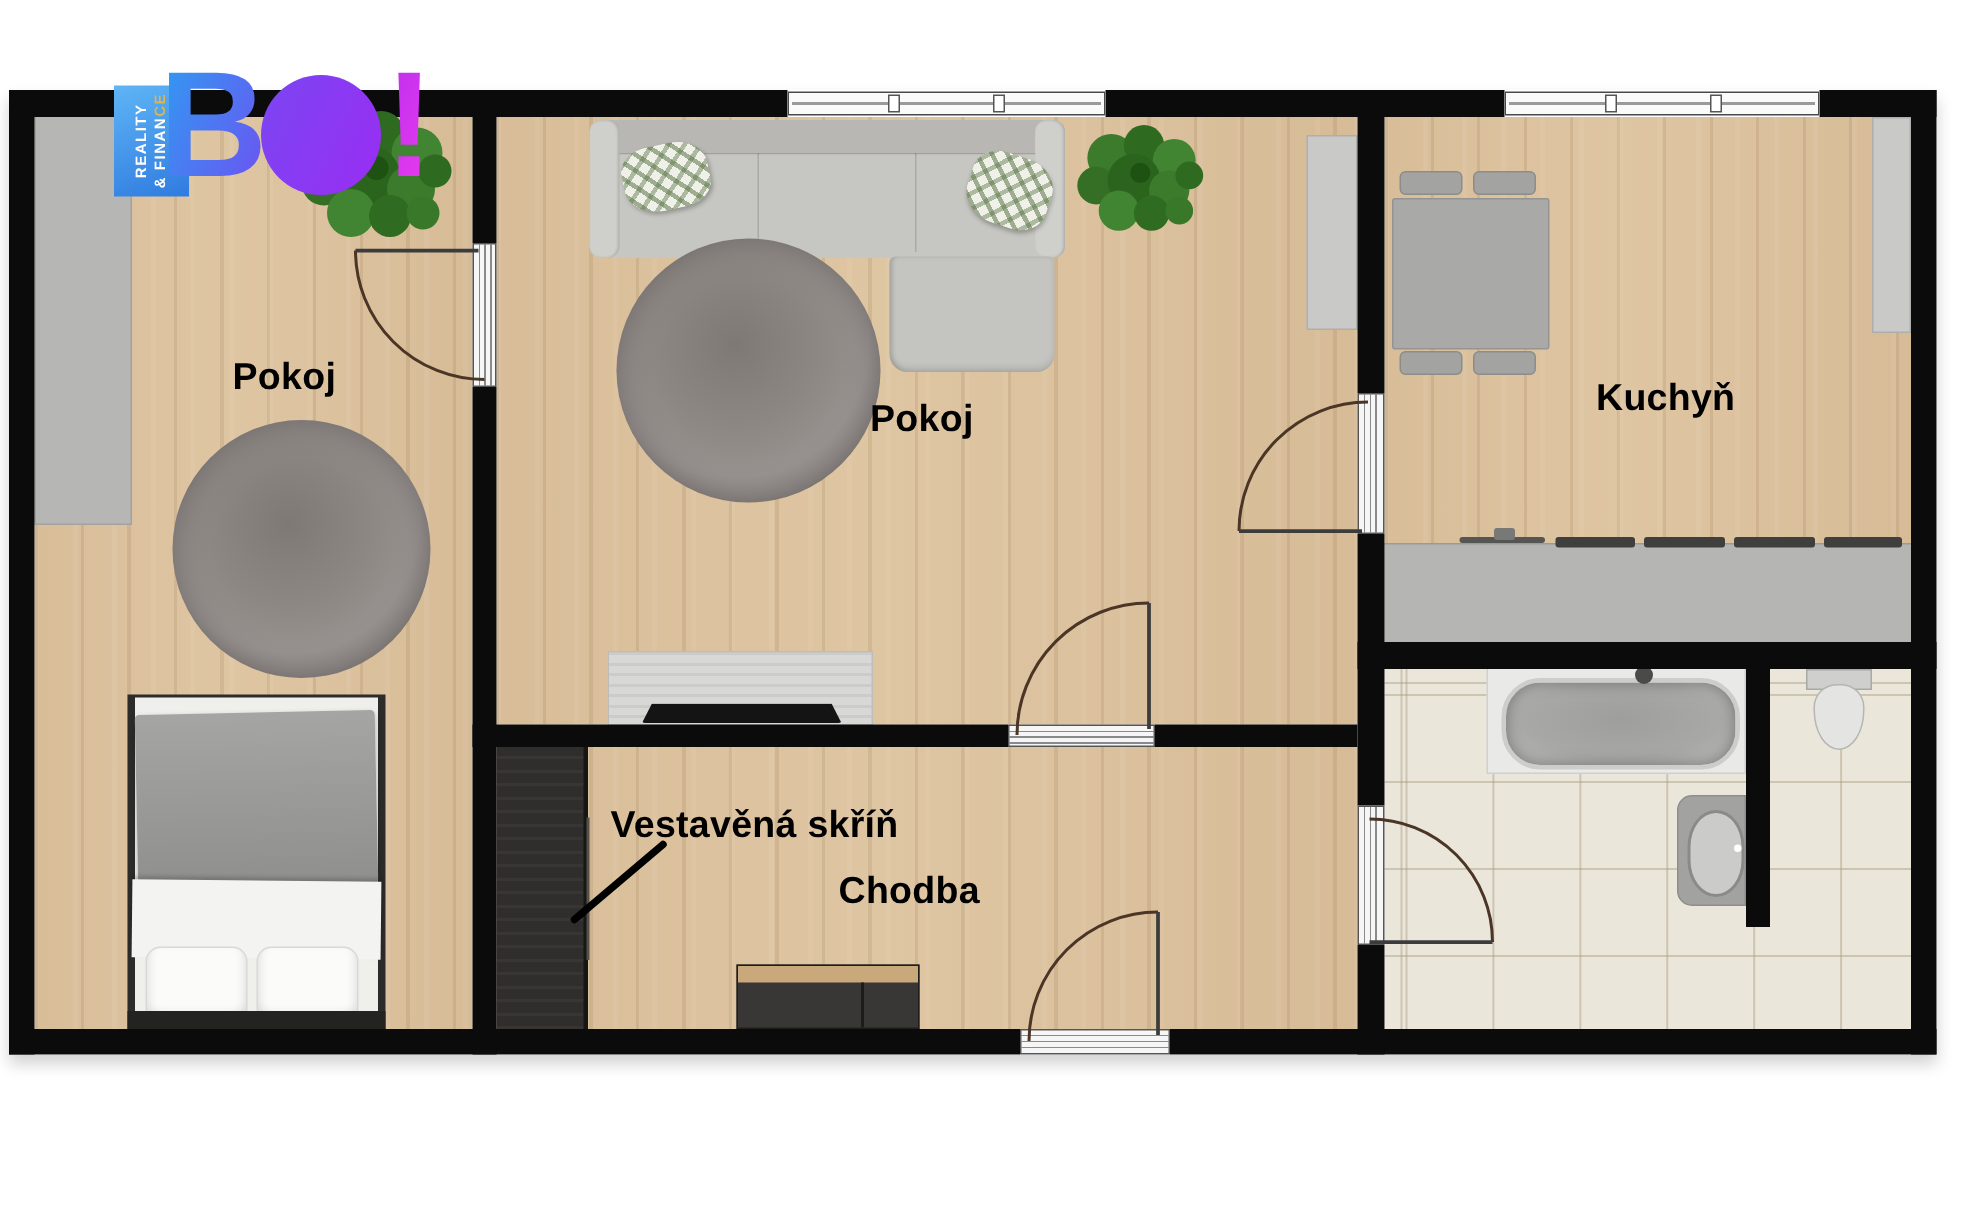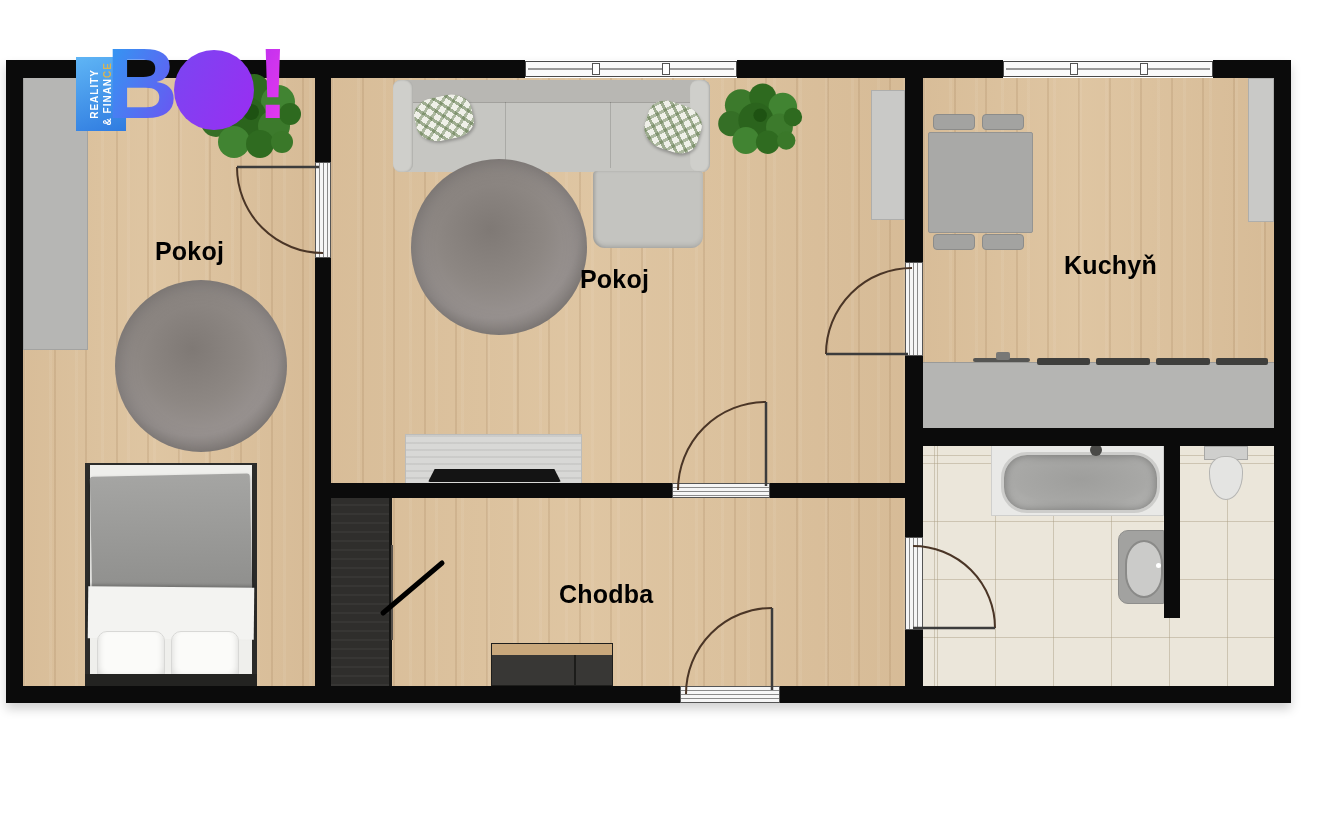--- a/index.html
+++ b/index.html
@@ -230,20 +230,21 @@
       <line x1="826" y1="354" x2="908" y2="354"></line>
       <line x1="772" y1="608" x2="772" y2="690"></line>
       <line x1="913" y1="628" x2="995" y2="628"></line>
     </g>
     <line x1="383" y1="613" x2="442" y2="563" stroke="#000000" stroke-width="5" stroke-linecap="round"></line>
   </svg>
 
   <div class="label" style="left:155px;top:237px;">Pokoj</div>
   <div class="label" style="left:580px;top:265px;">Pokoj</div>
   <div class="label" style="left:1064px;top:251px;">Kuchyň</div>
+  <div class="label" style="left:407px;top:536px;">Vestavěná skříň</div>
   <div class="label" style="left:559px;top:580px;">Chodba</div>
 
   <div class="logo">
     <div class="logo-tagline">
       <span class="vtext">REALITY</span>
       <span class="vtext"><span>&amp; FINAN</span><span class="accent">CE</span></span>
     </div>
     <div class="logo-brand">
       <span class="logo-b">B</span>
       <span class="logo-o">O</span>

